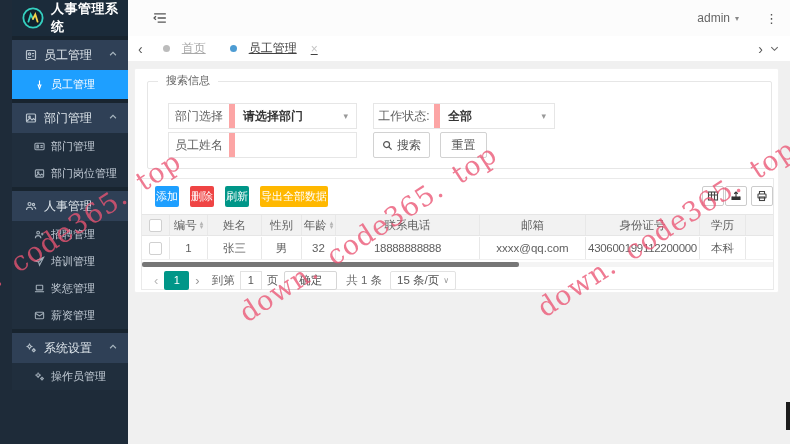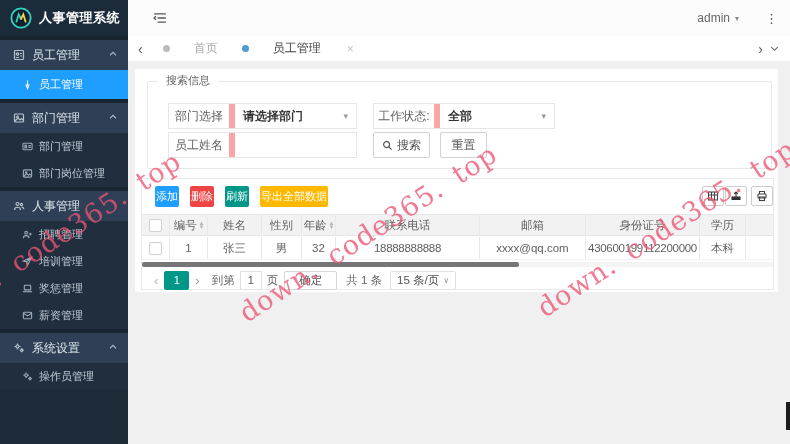--- a/index.html
+++ b/index.html
@@ -1,38 +1,38 @@
 <!DOCTYPE html>
 <html><head>
 <meta charset="utf-8">
 <style>
   * { margin:0; padding:0; box-sizing:border-box; }
   html,body { width:790px; height:444px; overflow:hidden; }
   body { font-family:"Liberation Sans","DejaVu Sans",sans-serif; background:#f0f0f0; position:relative; }
 
   
-  #sidebar { position:absolute; left:0; top:0; width:128px; height:444px; background:#1e2b39; z-index:2; }
+  #sidebar { position:absolute; left:0; top:0; width:128px; height:444px; background:#1e2b39; z-index:2;padding-left:12px; }
   #logo { height:36px; background:#1b2b3a; display:flex; align-items:center; padding-left:10px; gap:7px; }
   #logo .title { color:#fff; font-size:13px; font-weight:bold; letter-spacing:.5px; }
   .spacer { height:4px; background:#18242f; }
   .side-group { height:30px; background:#2f4056; color:#dfe6ec; display:flex; align-items:center; padding:0 10px 0 13px; font-size:12px; gap:7px; cursor:pointer; }
   .side-sub { height:27px; background:#202e3d; color:#c3ccd6; display:flex; align-items:center; padding:0 8px 0 22px; font-size:11px; gap:6px; cursor:pointer; }
   .side-sub.active { height:29px; background:#1E9FFF; color:#fff; }
   .side-group .chev { margin-left:auto; }
   .sicon { flex:0 0 auto; display:inline-flex; }
 
   
   #topbar { position:absolute; left:128px; top:0; width:662px; height:36px; background:#fcfcfc; display:flex; align-items:center; }
   #hamburger { margin-left:25px; cursor:pointer; display:inline-flex; }
   #userbox { margin-left:auto; display:flex; align-items:center; gap:5px; margin-right:26px; color:#666; font-size:12px; cursor:pointer; }
   #moredots { color:#555; font-size:13px; margin-right:12px; cursor:pointer; }
 
   
   #tabbar { position:absolute; left:128px; top:36px; width:662px; height:26px; background:#fff; border-bottom:1px solid #f0f0f0; display:flex; align-items:center; font-size:12px; }
-  .tab { display:flex; align-items:center; gap:24px; padding:0 12px; height:100%; cursor:pointer; }
+  .tab { display:flex; align-items:center; gap:12px; padding:0 12px; height:100%; cursor:pointer;text-decoration:underline; }
   .dot { width:7px; height:7px; border-radius:50%; }
   #tab-home { color:#a9a9a9; }
   #tab-home .dot { background:#bcbcbc; }
   #tab-current { color:#424242; }
   #tab-current .dot { background:#4d9cd3; }
   .tab-close { color:#c4c4c4; font-size:12px; margin-left:2px; }
   .nav-arrow { color:#555; font-size:14px; line-height:1; cursor:pointer; }
   #tab-left { margin:0 8px 0 10px; }
   #tab-right { margin-left:auto; margin-right:6px; }
   #tab-collapse { margin-right:10px; display:inline-flex; cursor:pointer; }

